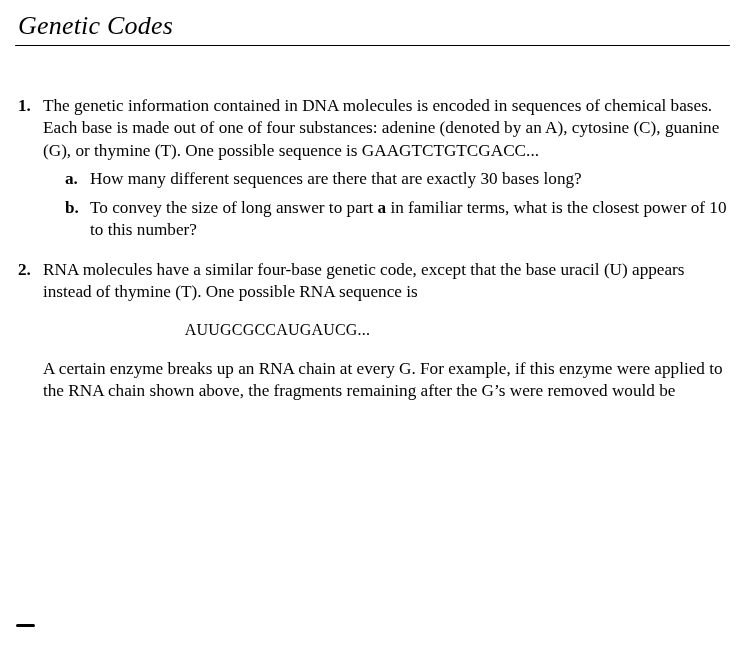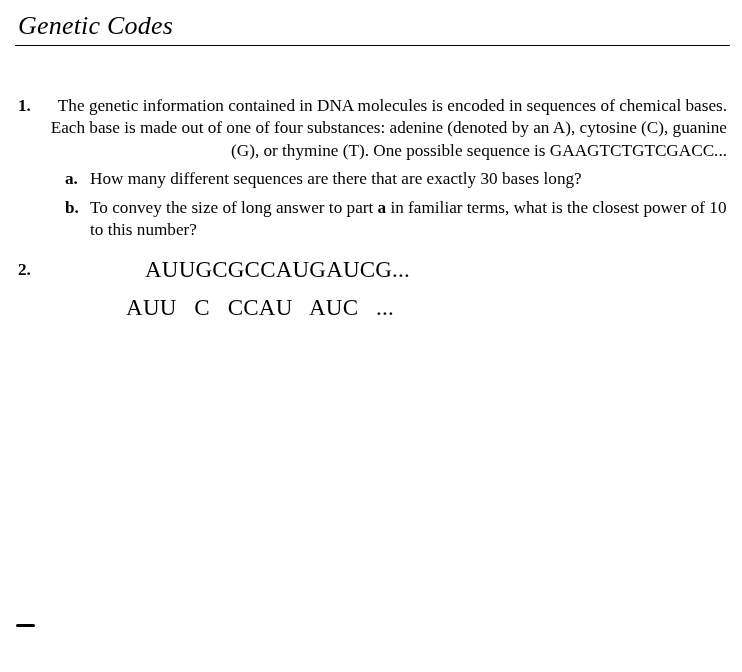--- a/index.html
+++ b/index.html
@@ -80,21 +80,21 @@
     position: absolute;
     left: 3px;
     top: 0;
     font-weight: bold;
     font-size: 17.2px;
     line-height: 22.3px;
   }
 
   .qtext {
     display: block;
-    text-align: right;
+    text-align: left;
   }
 
   
   ol.sublist {
     list-style: none;
     margin: 6px 0 0 0;
     padding: 0 0 0 22px;
   }
   li.subitem {
     position: relative;
@@ -109,21 +109,21 @@
     font-weight: bold;
     font-size: 17.2px;
     line-height: 22.3px;
   }
   .subtext { display: block; }
 
   
   .seq-display {
     display: block;
     text-align: center;
-    font-size: 23px;
+    font-size: 16px;
     line-height: 22.3px;
     letter-spacing: 0.2px;
     margin: 16px 0 0 0;
     padding-right: 215px;
   }
   .seq-display.fragments {
     padding-right: 250px;
     white-space: pre;
   }
 
@@ -168,25 +168,26 @@
           </li>
           <li class="subitem">
             <span class="submarker">b.</span>
             <span class="subtext"><span>To convey the size of long answer to part </span><span class="bold-inline">a</span><span> in familiar terms, what is the closest power of 10 to this number?</span></span>
           </li>
         </ol>
       </li>
 
       <li class="qitem">
         <span class="marker">2.</span>
+        <span class="qtext">RNA molecules have a similar four-base genetic code, except that the base uracil (U) appears instead of thymine (T). One possible RNA sequence is</span>
 
         <span class="seq-display">AUUGCGCCAUGAUCG...</span>
 
+        <span class="para">A certain enzyme breaks up an RNA chain at every G. For example, if this enzyme were applied to the RNA chain shown above, the fragments remaining after the G’s were removed would be</span>
 
-        <span class="seq-display fragments">AUU   C   CCAU   AUC   ...</span>
 
       </li>
 
     </ol>
   </div>
 
   <div class="footnote-rule"></div>
 
 </div>
 

